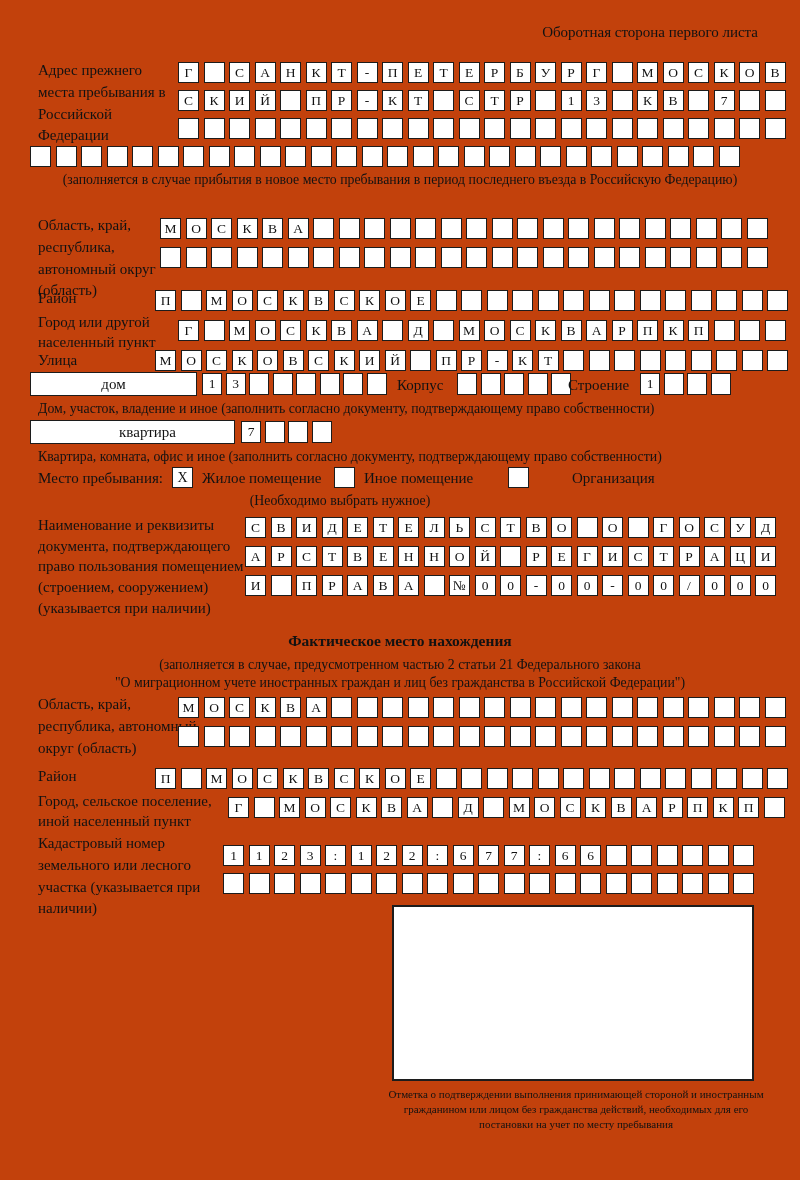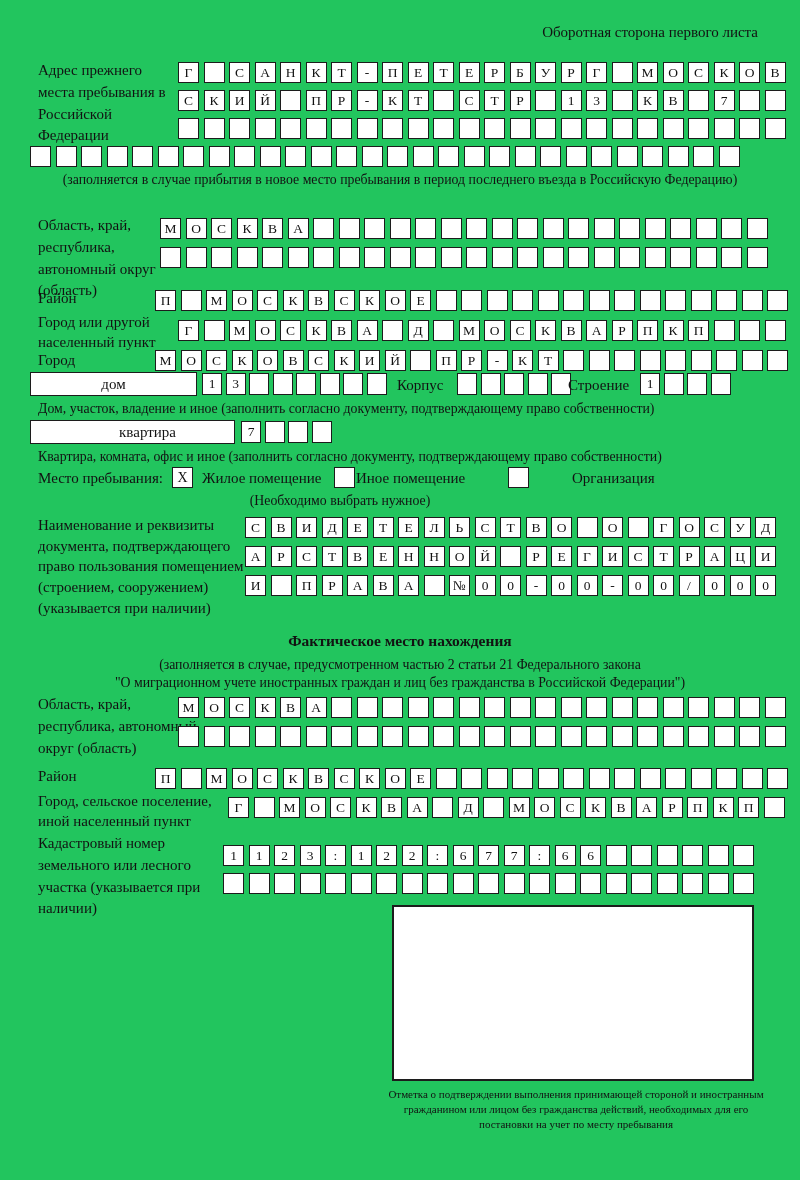--- a/index.html
+++ b/index.html
@@ -1,16 +1,16 @@
 <!DOCTYPE html>
 <html><head>
 <meta charset="utf-8">
 <style>
   html,body { margin:0; padding:0; background:#fff; }
-  .page { position:relative; width:800px; height:1180px; background:#22c55e;
+  .page { position:relative; width:800px; height:1180px; background:#c2410c;
           font-family:"Liberation Serif", serif; color:#121212; overflow:hidden; }
 
   .label   { position:absolute; font-size:15px; line-height:1.45; }
   .note    { position:absolute; font-size:13.8px; text-align:center; line-height:1.35; }
   .hdr     { position:absolute; font-weight:bold; font-size:15.5px; text-align:center; }
 
   .cellrow { position:absolute; display:flex; gap:4.5px; }
   .cellrow .cell { width:21px; height:21px; box-sizing:border-box; border:1.8px solid #1c1c1c;
                    display:flex; align-items:center; justify-content:center;
                    font-size:13.5px; line-height:1; flex:0 0 auto; background:#fff; }
@@ -250,21 +250,21 @@
       <span class="cell">А</span>
       <span class="cell">Р</span>
       <span class="cell">П</span>
       <span class="cell">К</span>
       <span class="cell">П</span>
       <span class="cell"></span>
       <span class="cell"></span>
       <span class="cell"></span>
     </div>
 
-  <div class="label" style="left:38px; top:350px;">Город</div>
+  <div class="label" style="left:38px; top:350px;">Улица</div>
   <div class="cellrow" style="left:155px; top:350px;">
       <span class="cell">М</span>
       <span class="cell">О</span>
       <span class="cell">С</span>
       <span class="cell">К</span>
       <span class="cell">О</span>
       <span class="cell">В</span>
       <span class="cell">С</span>
       <span class="cell">К</span>
       <span class="cell">И</span>
@@ -320,21 +320,21 @@
       <span class="cell"></span>
       <span class="cell"></span>
       <span class="cell"></span>
     </div>
   <div class="note" style="left:38px; top:448px; width:760px; text-align:left;">Квартира, комната, офис и иное (заполнить согласно документу, подтверждающему право собственности)</div>
 
   <div class="label" style="left:38px; top:468px;">Место пребывания:</div>
   <div class="checkbox" style="left:172px; top:467px;">X</div>
   <div class="label" style="left:202px; top:468px;">Жилое помещение</div>
   <div class="checkbox" style="left:334px; top:467px;"></div>
-  <div class="label" style="left:356px; top:468px;">Иное помещение</div>
+  <div class="label" style="left:364px; top:468px;">Иное помещение</div>
   <div class="checkbox" style="left:508px; top:467px;"></div>
   <div class="label" style="left:572px; top:468px;">Организация</div>
   <div class="note" style="left:180px; top:492px; width:320px;">(Необходимо выбрать нужное)</div>
 
   <div class="label" style="left:38px; top:515px; width:208px; line-height:1.38;">Наименование и реквизиты документа, подтверждающего право пользования помещением (строением, сооружением) (указывается при наличии)</div>
   <div class="cellrow" style="left:245px; top:517px;">
       <span class="cell">С</span>
       <span class="cell">В</span>
       <span class="cell">И</span>
       <span class="cell">Д</span>

